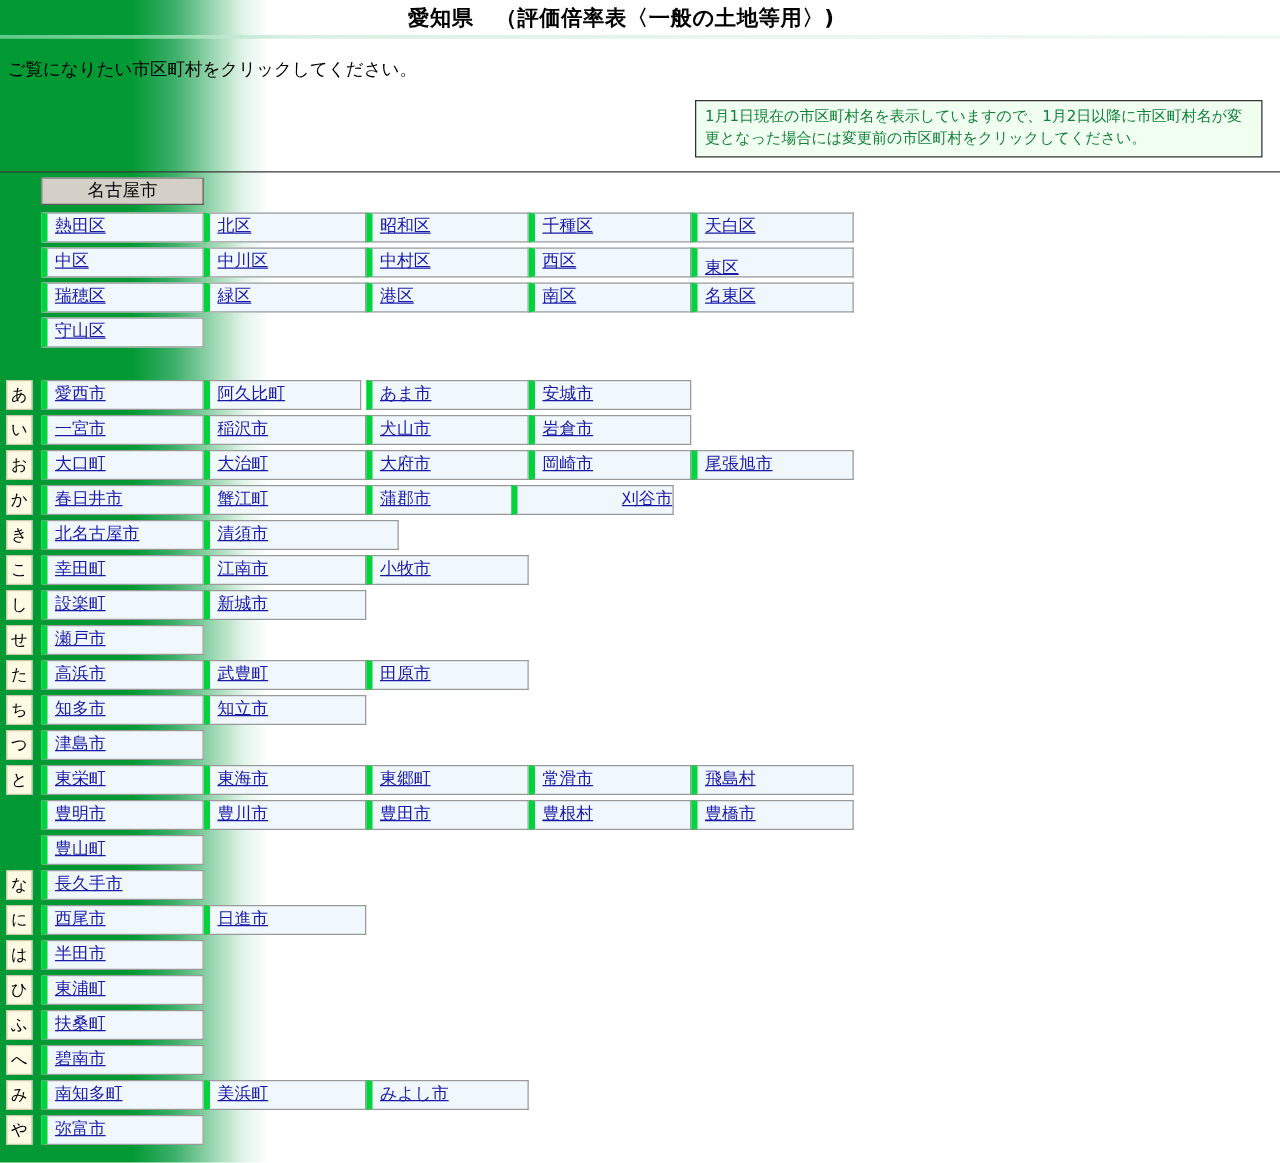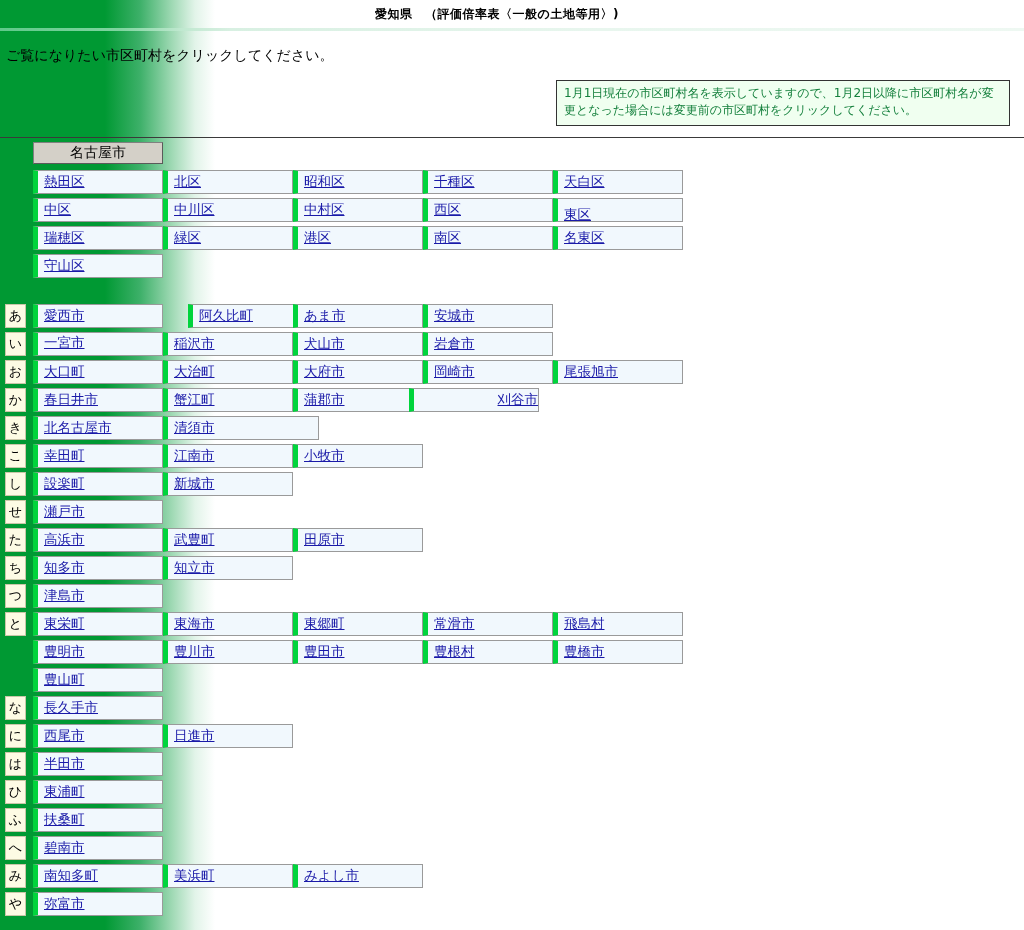--- a/index.html
+++ b/index.html
@@ -38,21 +38,21 @@
 
   
   .title-bar {
     height: 28px;
     display: flex;
     align-items: center;
     justify-content: center;
     padding-right: 30px;
   }
   .title-text {
-    font-size: 12px;
+    font-size: 17px;
     font-weight: bold;
     color: #000000;
     letter-spacing: 0.5px;
     white-space: pre;
   }
   .hr-light {
     height: 3px;
     background: linear-gradient(to right,
       #5fc98a 0px, #7fd49f 120px, #bfe8cf 180px, #d8f0e2 230px, #e8f6ee 600px, #eef8f2 1024px);
     border: 0;
@@ -239,33 +239,33 @@
     </div>
 
   <div style="height:22px"></div>
 
   <div class="rows" id="muni-rows">
       <div class="row">
         <div class="kana">あ</div>
         <div class="cell" style="left: 33px; width: 130px;">
           <span class="lnk">愛西市</span>
         </div>
-        <div class="cell" style="left: 163px; width: 126px; margin-left: 25px;">
+        <div class="cell" style="left: 163px; width: 126px;">
           <span class="lnk">阿久比町</span>
         </div>
         <div class="cell" style="left: 293px; width: 130px;">
           <span class="lnk">あま市</span>
         </div>
         <div class="cell" style="left: 423px; width: 130px;">
           <span class="lnk">安城市</span>
         </div>
       </div>
       <div class="row">
         <div class="kana">い</div>
-        <div class="cell" style="left: 33px; width: 130px; font-family: Liberation Mono, monospace;">
+        <div class="cell" style="left: 33px; width: 130px;">
           <span class="lnk">一宮市</span>
         </div>
         <div class="cell" style="left: 163px; width: 130px;">
           <span class="lnk">稲沢市</span>
         </div>
         <div class="cell" style="left: 293px; width: 130px;">
           <span class="lnk">犬山市</span>
         </div>
         <div class="cell" style="left: 423px; width: 130px;">
           <span class="lnk">岩倉市</span>

